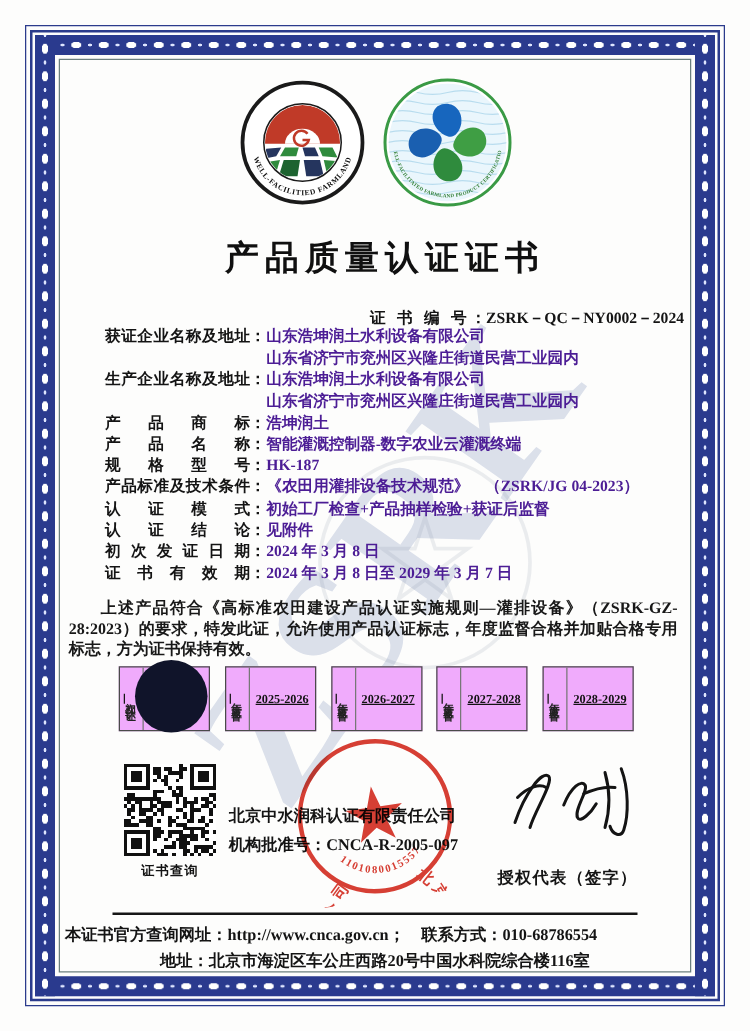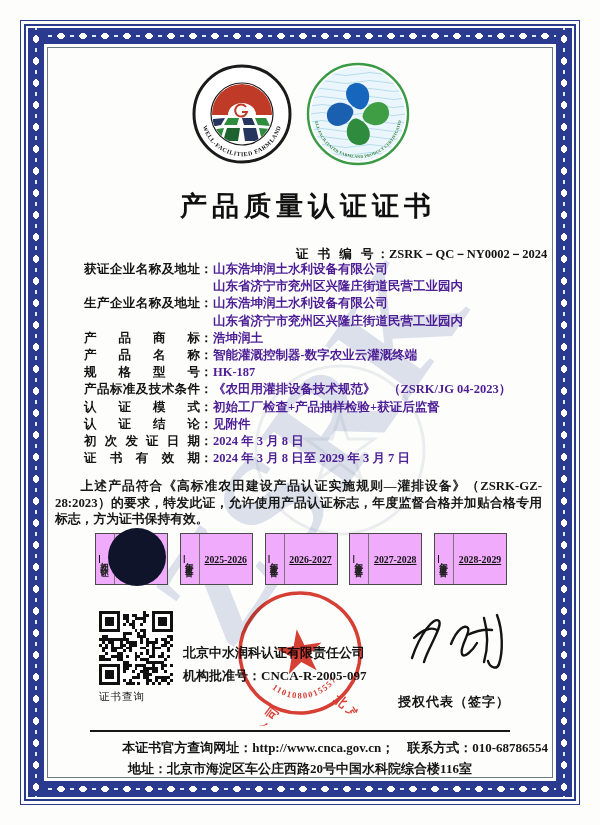--- a/index.html
+++ b/index.html
@@ -55,31 +55,31 @@
         display:flex;text-decoration:underline;}
   .sbox .side{width:18px;border-right:1px solid #777;writing-mode:vertical-rl;
         text-orientation:upright;font-size:8.5px;font-weight:600;letter-spacing:2px;
         display:flex;align-items:center;justify-content:center;color:#222;}
   .sbox .val{flex:1;display:flex;align-items:center;justify-content:center;
         font-size:9.8px;font-weight:600;color:#111;}
   .ink{position:absolute;left:12px;top:-6px;width:58px;height:58px;border-radius:50%;
        background:#10142a;z-index:2;}
   
   .qr{position:absolute;left:99px;top:611px;width:74px;height:74px;}
-  .qrcap{position:absolute;left:99px;top:690px;width:74px;text-align:left;
-         font-size:10.5px;font-weight:normal;letter-spacing:1px;}
+  .qrcap{position:absolute;left:99px;top:690px;width:74px;text-align:center;
+         font-size:10.5px;font-weight:bold;letter-spacing:1px;}
   .company{position:absolute;left:183px;top:641px;font-size:13px;font-weight:bold;
            line-height:23px;white-space:nowrap;}
   .seal{position:absolute;left:233px;top:586px;transform:rotate(-8deg);opacity:.9;
         mix-blend-mode:multiply;z-index:3;}
   .sig{position:absolute;left:396px;top:604px;z-index:2;}
   .sigcap{position:absolute;left:398px;top:693px;font-size:13px;font-weight:600;
           letter-spacing:1px;}
   .divider{position:absolute;left:90px;right:90px;top:730px;height:2px;background:#161616;}
-  .foot1{position:absolute;left:52px;right:52px;top:739px;text-align:right;
+  .foot1{position:absolute;left:52px;right:52px;top:739px;text-align:left;
          font-size:13px;font-weight:bold;}
   .foot2{position:absolute;left:52px;right:52px;top:760px;text-align:center;
          font-size:13px;font-weight:bold;}
 </style>
 </head>
 <body>
 
 <div class="page">
 
   <div class="l1"></div>

